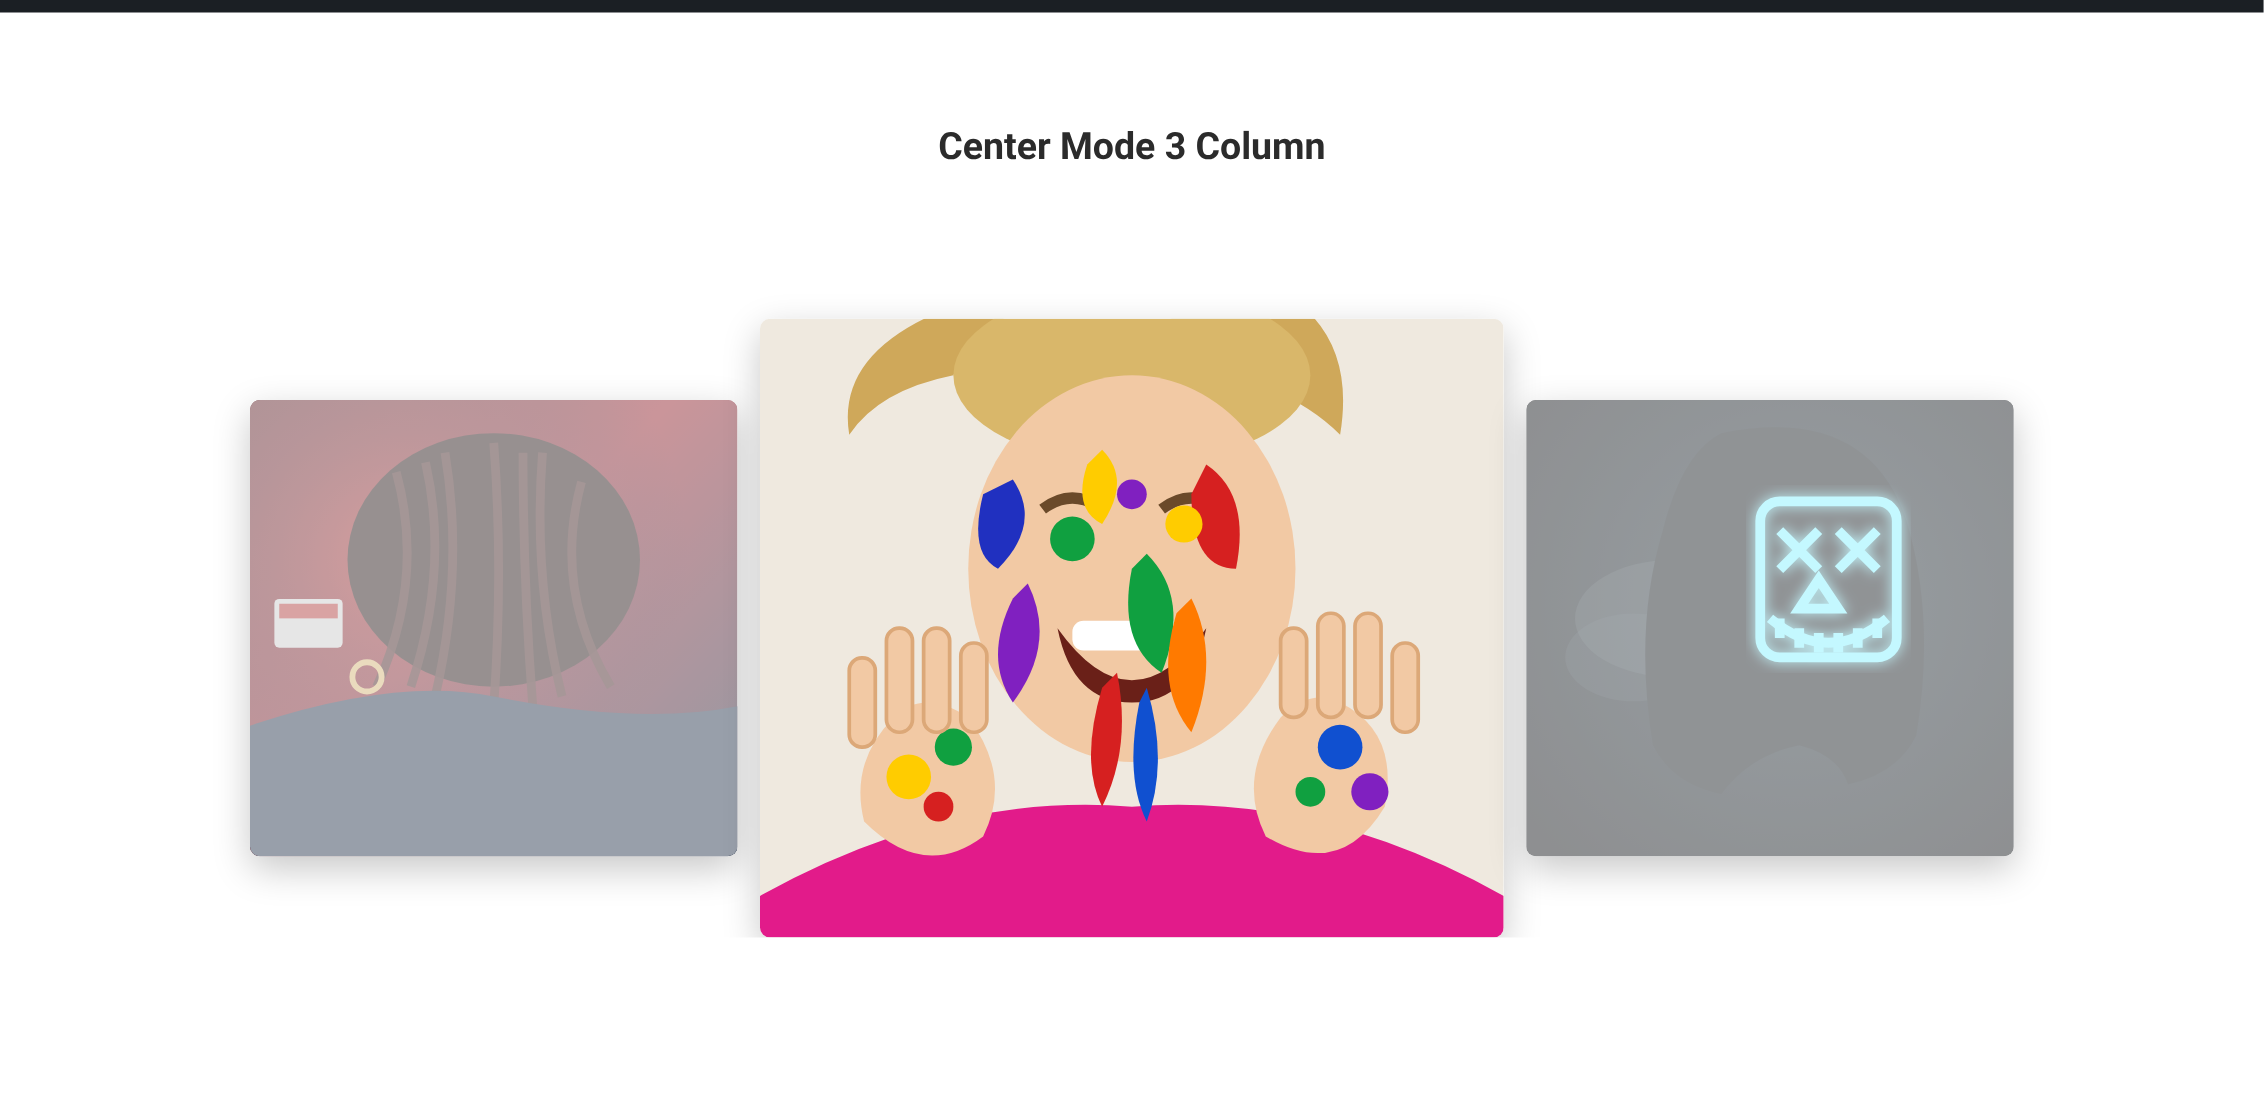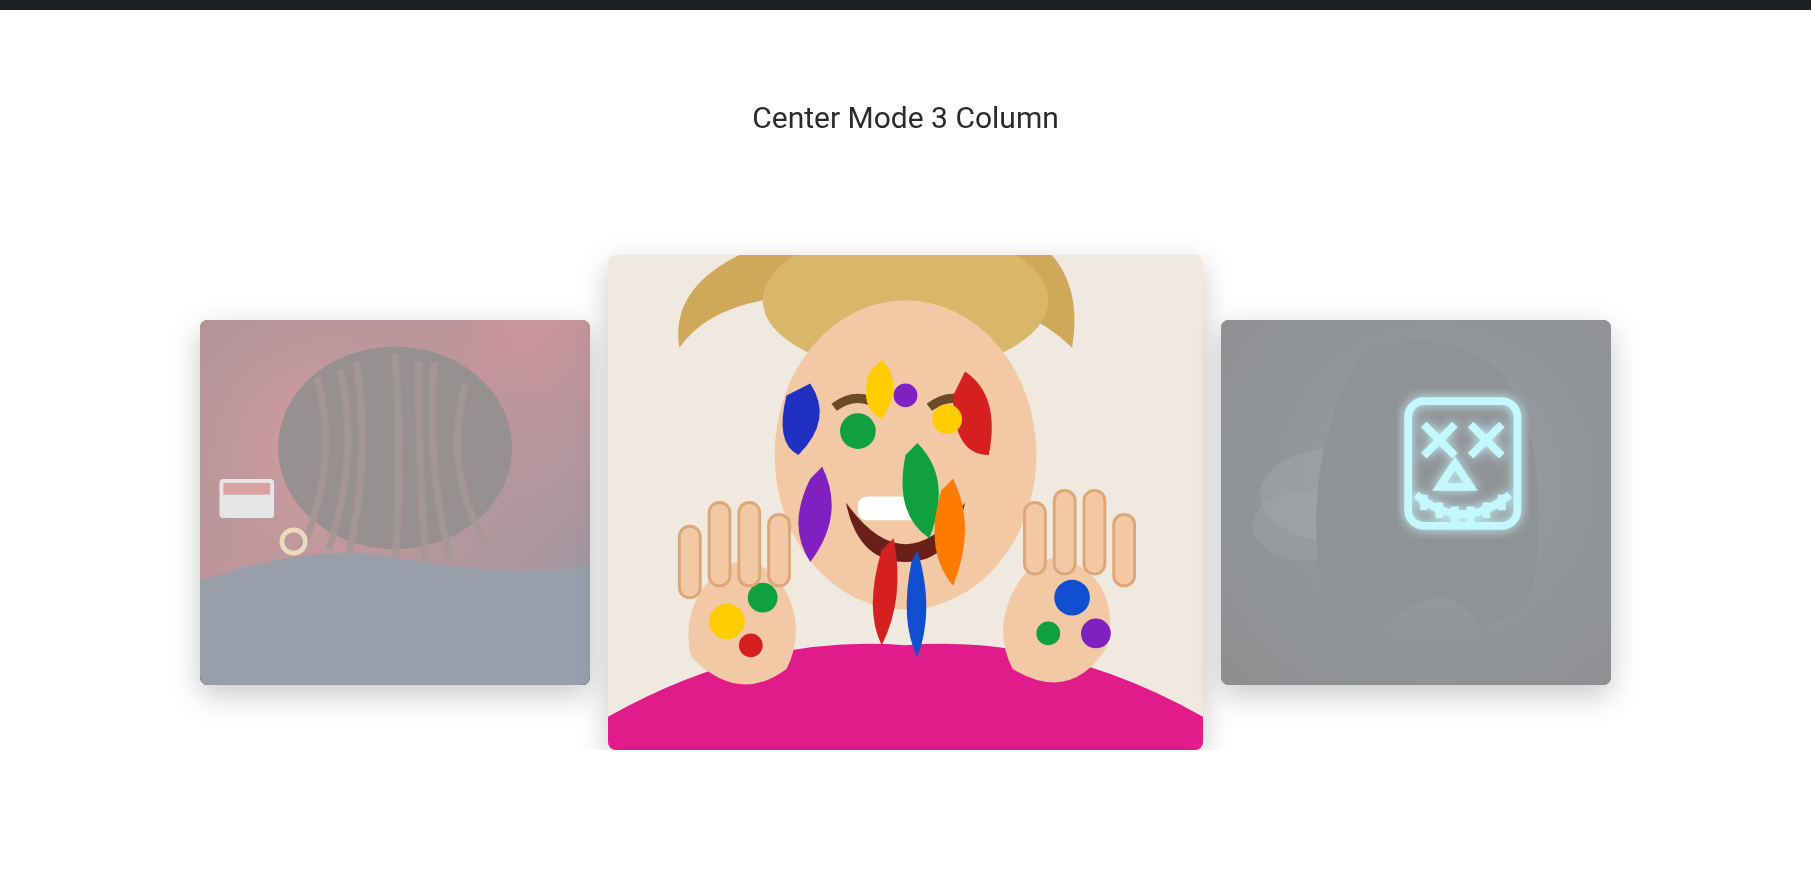--- a/index.html
+++ b/index.html
@@ -1,19 +1,19 @@
 <!DOCTYPE html>
 <html><head>
   <meta charset="utf-8">
   <style>
     * { margin: 0; padding: 0; box-sizing: border-box; }
     body { font-family: -apple-system, BlinkMacSystemFont, "Segoe UI", Roboto, Arial, sans-serif; background: #fff; }
     .topbar { height: 10px; background: #1b1f24; width: 100%; }
     .page { width: 100%; }
-    .title { text-align: center; font-size: 30px; font-weight: 400; color: #2b2b2b; margin-top: 90px; }
+    .title { text-align: center; font-size: 30px; font-weight: 700; color: #2b2b2b; margin-top: 90px; }
     .carousel-wrap { display: flex; justify-content: center; align-items: center; gap: 18px; margin-top: 120px; }
     .slide { border-radius: 8px; overflow: hidden; box-shadow: 0 10px 30px rgba(0,0,0,0.22); position: relative; cursor: pointer; }
     .slide.side { width: 390px; height: 365px; }
     .slide.side::after { content:""; position:absolute; inset:0; background: rgba(255,255,255,0.55); }
     .slide.center { width: 595px; height: 495px; }
     .slide svg { width: 100%; height: 100%; display: block; }
   </style>
 </head>
 <body>
 

